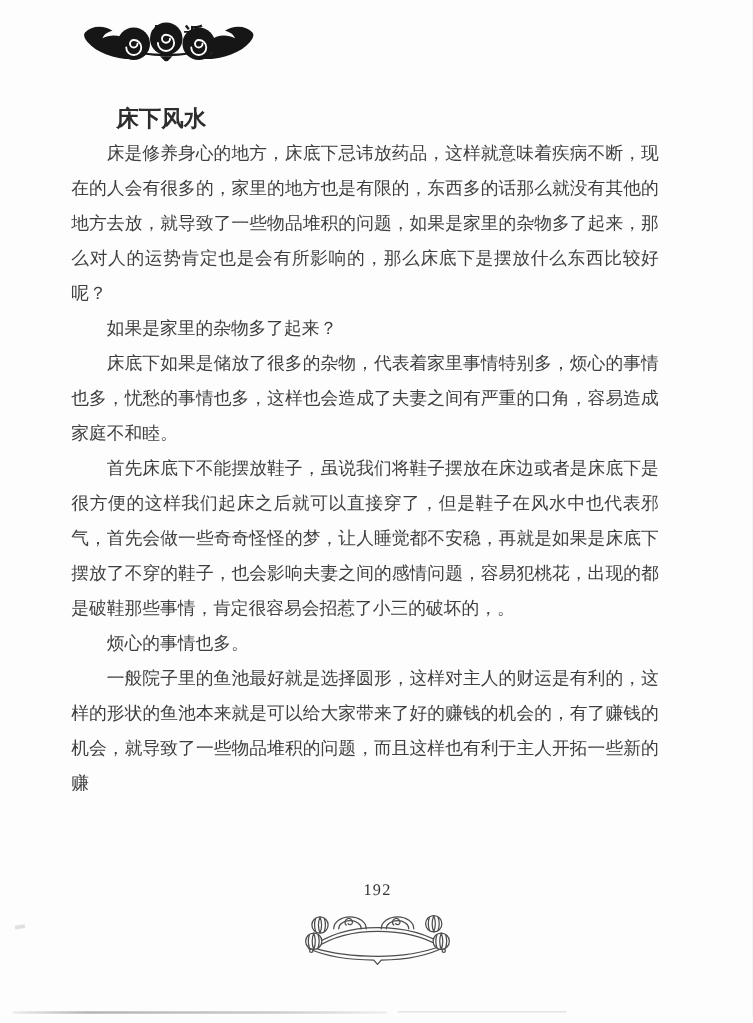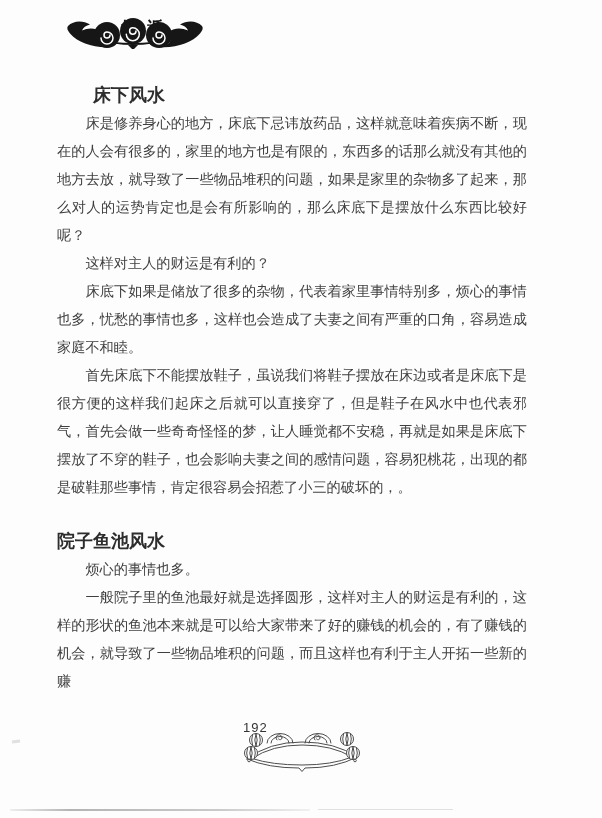--- a/index.html
+++ b/index.html
@@ -33,23 +33,23 @@
     font-size:18px;line-height:28px;font-weight:bold;
     color:var(--heading-text,#2d2d2d);
   }
   .indent{text-indent:2em;}
   .sec-gap{margin-top:26px !important;}
   
   .footer-ornament{position:absolute;left:243px;top:730px;width:118px;height:46px;}
   .footer-ornament .ln{fill:none;stroke:var(--footer-ink,#4d4d4d);stroke-width:1;stroke-linecap:round;}
   .footer-ornament .ball{fill:#fdfdfd;stroke:var(--footer-ink,#4d4d4d);stroke-width:1;}
   .page-number{
-    position:absolute;left:243px;top:720px;width:118px;
-    font-size:13px;line-height:15px;letter-spacing:1px;
-    font-family:Liberation Sans, sans-serif;color:var(--page-number-ink,#333);
+    position:absolute;left:243px;top:704px;width:118px;
+    text-align:center;font-size:13px;line-height:15px;letter-spacing:1px;
+    font-family:Liberation Serif, serif;color:var(--page-number-ink,#333);
   }
   
   .scan-line-1{
     position:absolute;left:10px;top:809px;width:300px;height:2px;border-radius:1px;
     background:linear-gradient(to right,rgba(150,150,150,.15),rgba(120,120,120,.55) 20%,rgba(140,140,140,.45) 70%,rgba(170,170,170,.15));
   }
   .scan-line-2{position:absolute;left:318px;top:809px;width:135px;height:1px;background:rgba(170,170,170,.35);}
   .scan-speck{position:absolute;left:12px;top:740px;width:8px;height:3px;background:var(--scan-artifact,#c8c8c8);opacity:.55;transform:rotate(-8deg);}
 </style>
 </head>
@@ -74,25 +74,24 @@
 
       <path class="curl" d="M44 19 a3 3 0 1 1 -3 -3 a6 6 0 1 1 -6 6"></path>
       <path class="curl" d="M70 15 a3.2 3.2 0 1 1 -3.2 -3.2 a6.5 6.5 0 1 1 -6.5 6.5"></path>
       <path class="curl" d="M96 19 a3 3 0 1 1 -3 -3 a6 6 0 1 1 -6 6"></path>
     </svg>
   </header>
 
   <main class="page-body">
     <h2 class="sec-heading indent">床下风水</h2>
     <p class="indent">床是修养身心的地方，床底下忌讳放药品，这样就意味着疾病不断，现在的人会有很多的，家里的地方也是有限的，东西多的话那么就没有其他的地方去放，就导致了一些物品堆积的问题，如果是家里的杂物多了起来，那么对人的运势肯定也是会有所影响的，那么床底下是摆放什么东西比较好呢？</p>
-    <p class="indent">这样对主人的财运是有利的？</p>
+    <p class="indent">如果是家里的杂物多了起来？</p>
     <p class="indent">床底下如果是储放了很多的杂物，代表着家里事情特别多，烦心的事情也多，忧愁的事情也多，这样也会造成了夫妻之间有严重的口角，容易造成家庭不和睦。</p>
     <p class="indent">首先床底下不能摆放鞋子，虽说我们将鞋子摆放在床边或者是床底下是很方便的这样我们起床之后就可以直接穿了，但是鞋子在风水中也代表邪气，首先会做一些奇奇怪怪的梦，让人睡觉都不安稳，再就是如果是床底下摆放了不穿的鞋子，也会影响夫妻之间的感情问题，容易犯桃花，出现的都是破鞋那些事情，肯定很容易会招惹了小三的破坏的，。</p>
 
-    <h2 class="sec-heading sec-gap">院子鱼池风水</h2>
     <p class="indent">烦心的事情也多。</p>
     <p class="indent">一般院子里的鱼池最好就是选择圆形，这样对主人的财运是有利的，这样的形状的鱼池本来就是可以给大家带来了好的赚钱的机会的，有了赚钱的机会，就导致了一些物品堆积的问题，而且这样也有利于主人开拓一些新的赚</p>
   </main>
 
   <footer>
     <svg class="footer-ornament" viewBox="0 0 118 46" xmlns="http://www.w3.org/2000/svg" aria-hidden="true">
 
       <path class="ln" d="M4 29 Q26 12 59 12 Q92 12 114 27 Q93 38 62 38 L59 41.5 L56 38 Q25 38 4 29 Z"></path>
       <path class="ln" d="M9 28.5 Q29 15 59 15 Q89 15 109 27 Q89 35 59 35 Q29 35 9 28.5 Z"></path>
 

